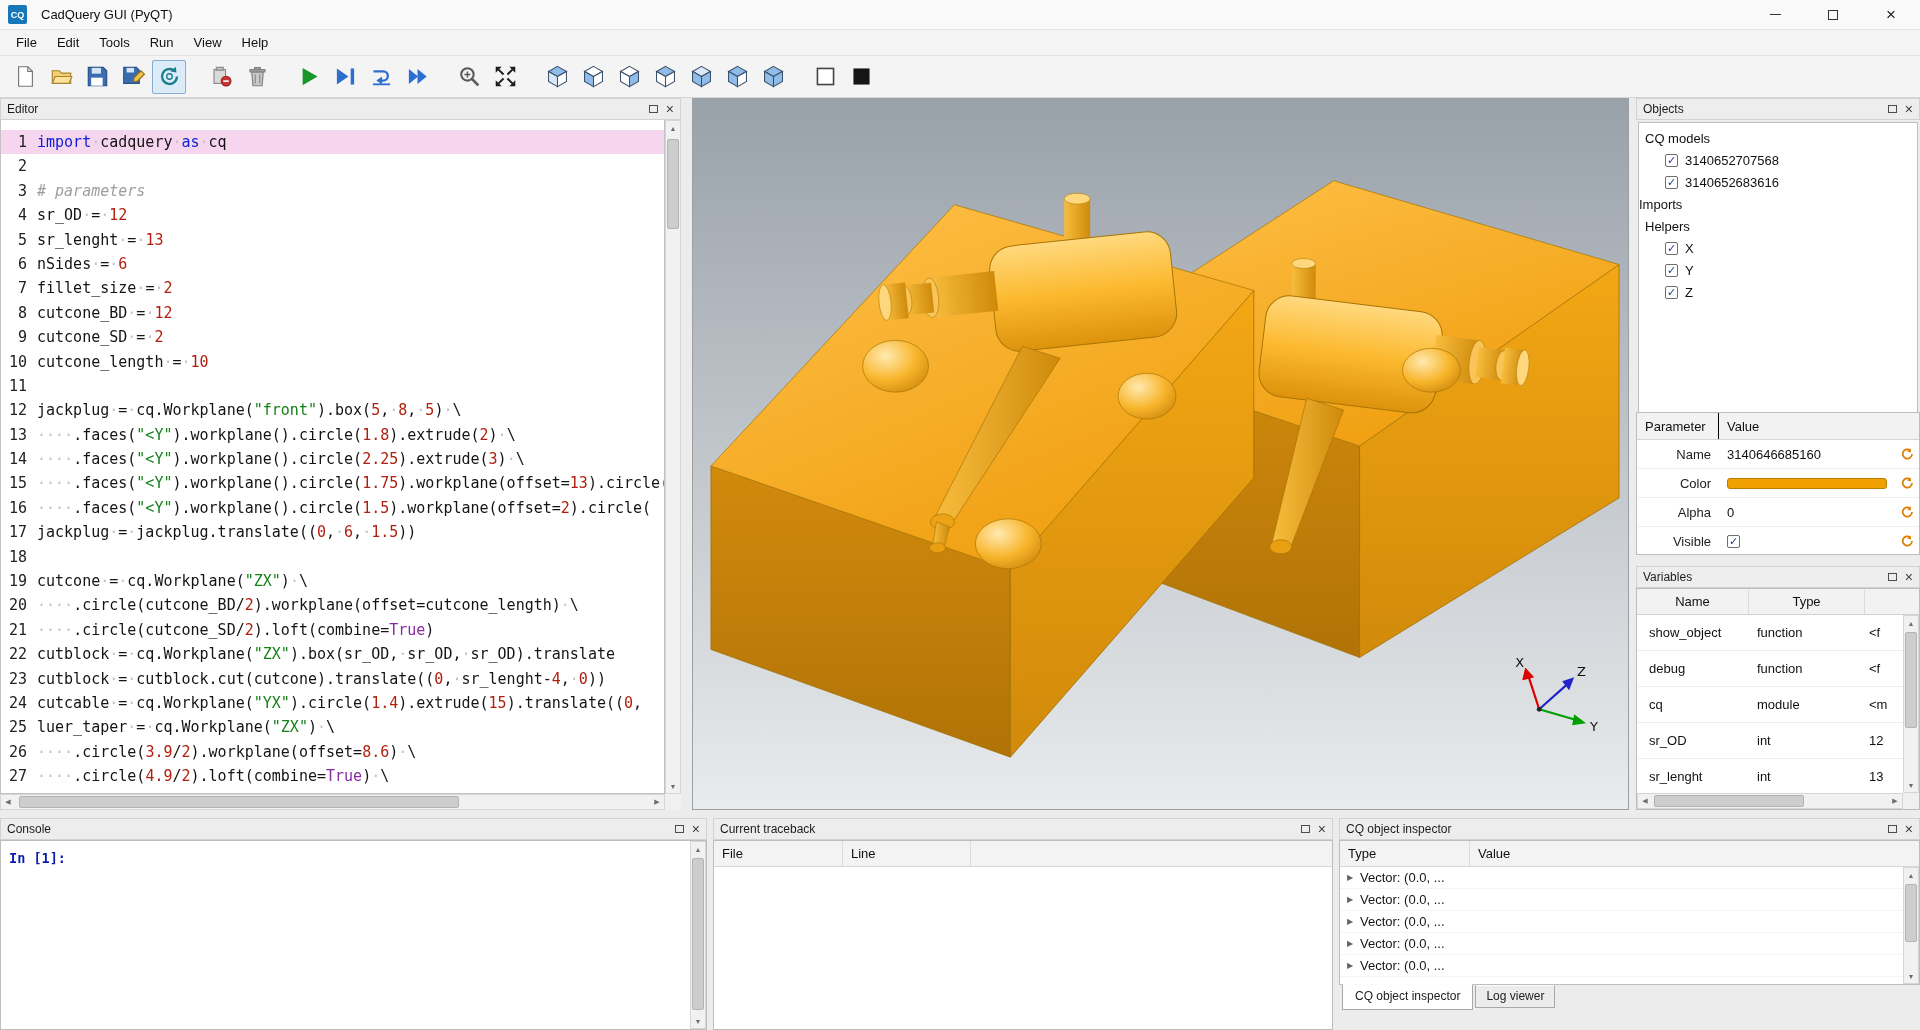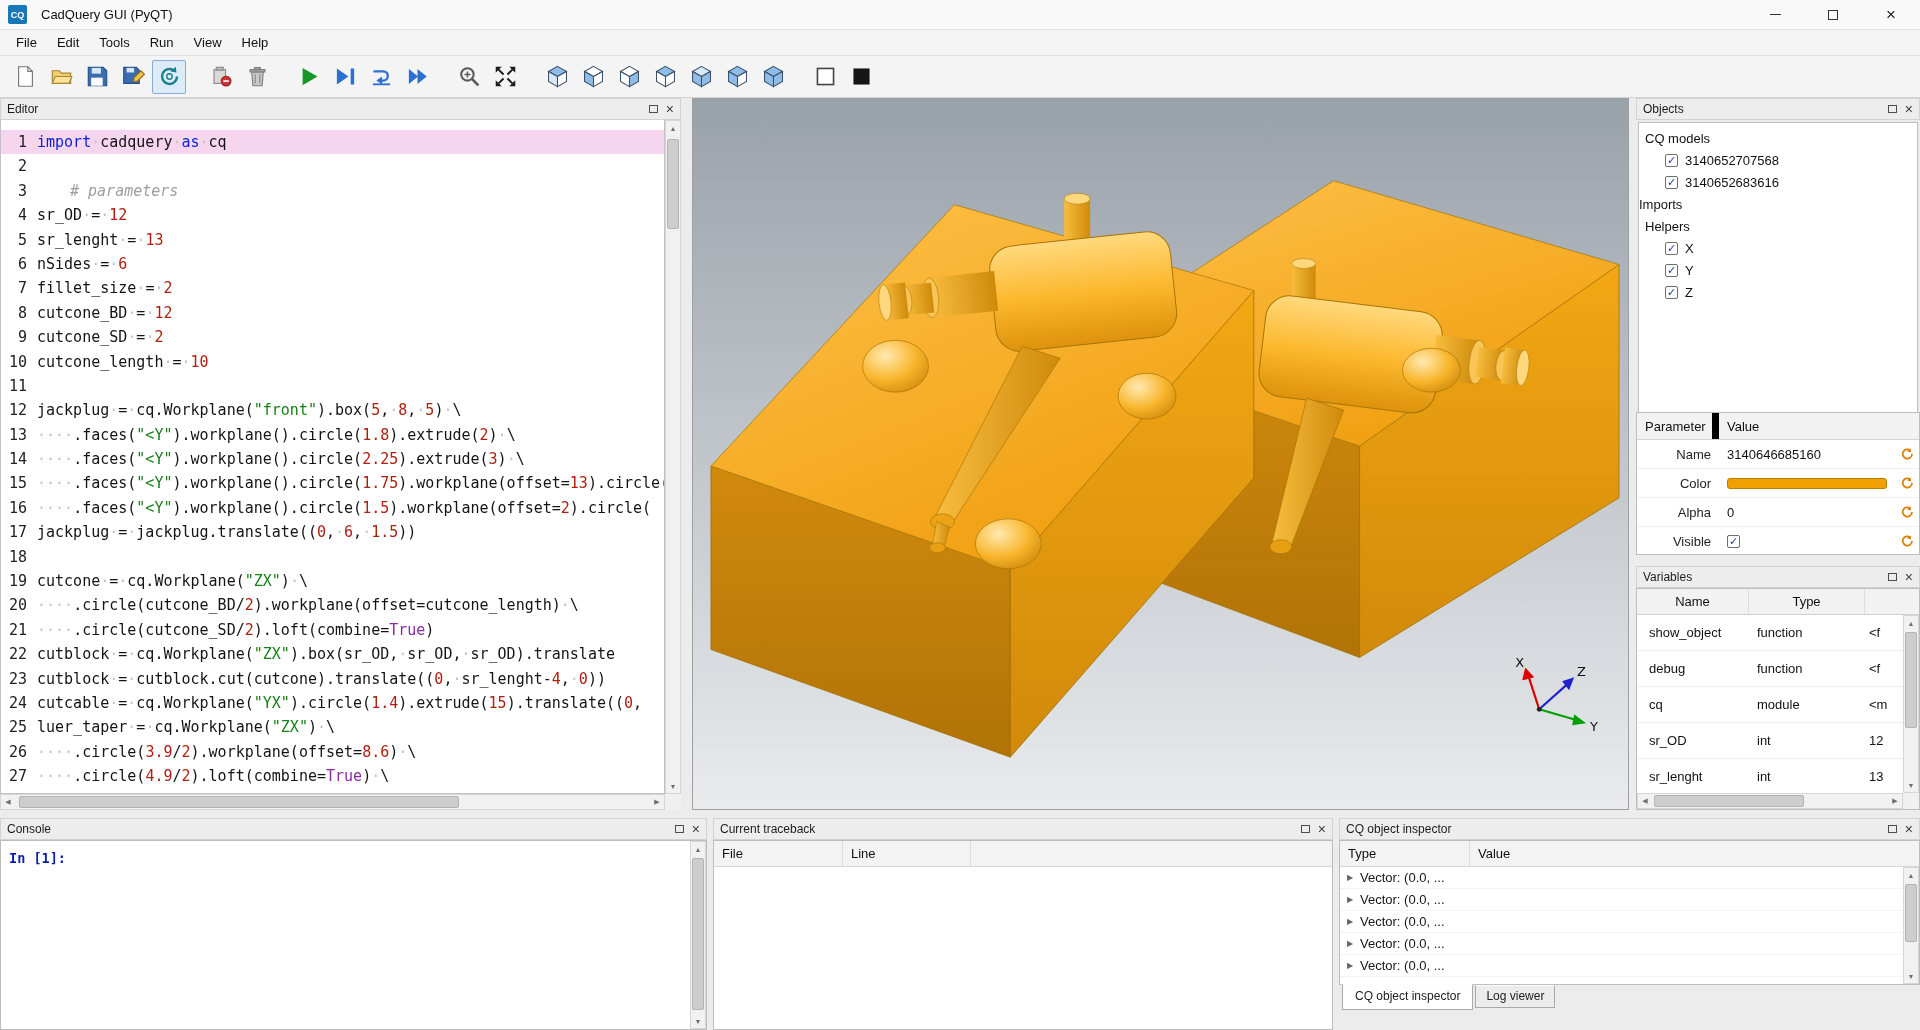--- a/index.html
+++ b/index.html
@@ -43,41 +43,41 @@
 
   
   .editor-panel{left:0;top:98px;width:681px;height:712px;}
   .code-area{position:absolute;top:22px;left:0;right:16px;bottom:16px;background:#fff;border:1px solid #c2c2c2;border-top:none;overflow:hidden;padding-top:10px;}
   .code-line{height:24.4px;line-height:24.4px;font-family:"DejaVu Sans Mono",monospace;font-size:15px;white-space:pre;color:#141414;}
   .code-line.current{background:#f6d5ef;}
   .ln{display:inline-block;width:36px;text-align:right;padding-right:10px;color:#222;}
   .tok-k{color:#0a1fd8;}
   .tok-n{color:#b02010;}
   .tok-s{color:#178017;}
-  .tok-c{color:#9e9e9e;font-style:italic;margin-left:33px;}
+  .tok-c{color:#9e9e9e;font-style:italic;}
   .tok-w{color:#c2c2c2;}
   .tok-b{color:#872ca2;}
   .tok-p{color:#141414;}
   .ed-sbv{top:22px;right:0;bottom:16px;width:16px;}
   .ed-sbh{left:0;right:16px;bottom:0;height:16px;}
 
   
   .viewport{position:absolute;left:692px;top:98px;width:937px;height:712px;border:1px solid #9aa0a6;overflow:hidden;}
   .viewport svg{display:block;}
 
   
   .objects-panel{left:1636px;top:98px;width:284px;height:354px;}
   .objects-tree{position:absolute;top:24px;left:2px;right:2px;bottom:0;background:#fff;border:1px solid #bdbdbd;padding-top:4px;font-size:13px;overflow:hidden;}
   .tree-row{height:22px;display:flex;align-items:center;gap:7px;}
   .cb{display:inline-block;width:13px;height:13px;border:1px solid #6e6e6e;background:#fff;border-radius:2px;color:#1a3e8c;font-size:11px;line-height:11px;text-align:center;flex:0 0 13px;}
 
   
   .props{position:absolute;left:1636px;top:412px;width:284px;height:143px;background:#fff;border:1px solid #bdbdbd;font-size:13px;overflow:hidden;}
   .props-hrow{display:flex;height:27px;background:#f2f2f2;border-bottom:1px solid #d6d6d6;align-items:center;}
-  .ph1{width:82px;padding-left:8px;border-right:7px solid #000000;height:100%;display:flex;align-items:center;text-align:right;}
+  .ph1{width:82px;padding-left:8px;border-right:1px solid #000000;height:100%;display:flex;align-items:center;text-align:right;}
   .ph2{padding-left:8px;}
   .prop-row{display:flex;height:29px;align-items:center;border-bottom:1px solid #f0f0f0;}
   .prop-label{width:82px;text-align:right;padding-right:8px;color:#222;}
   .prop-value{flex:1;padding-left:8px;display:flex;align-items:center;}
   .prop-reset{width:26px;display:flex;justify-content:center;align-items:center;}
   .swatch{width:160px;height:11px;border:1px solid #b87e00;border-radius:3px;display:inline-block;}
 
   
   .variables-panel{left:1636px;top:566px;width:284px;height:244px;}
   .vars-table{position:absolute;top:22px;left:0;right:0;bottom:0;background:#fff;border:1px solid #bdbdbd;overflow:hidden;}

